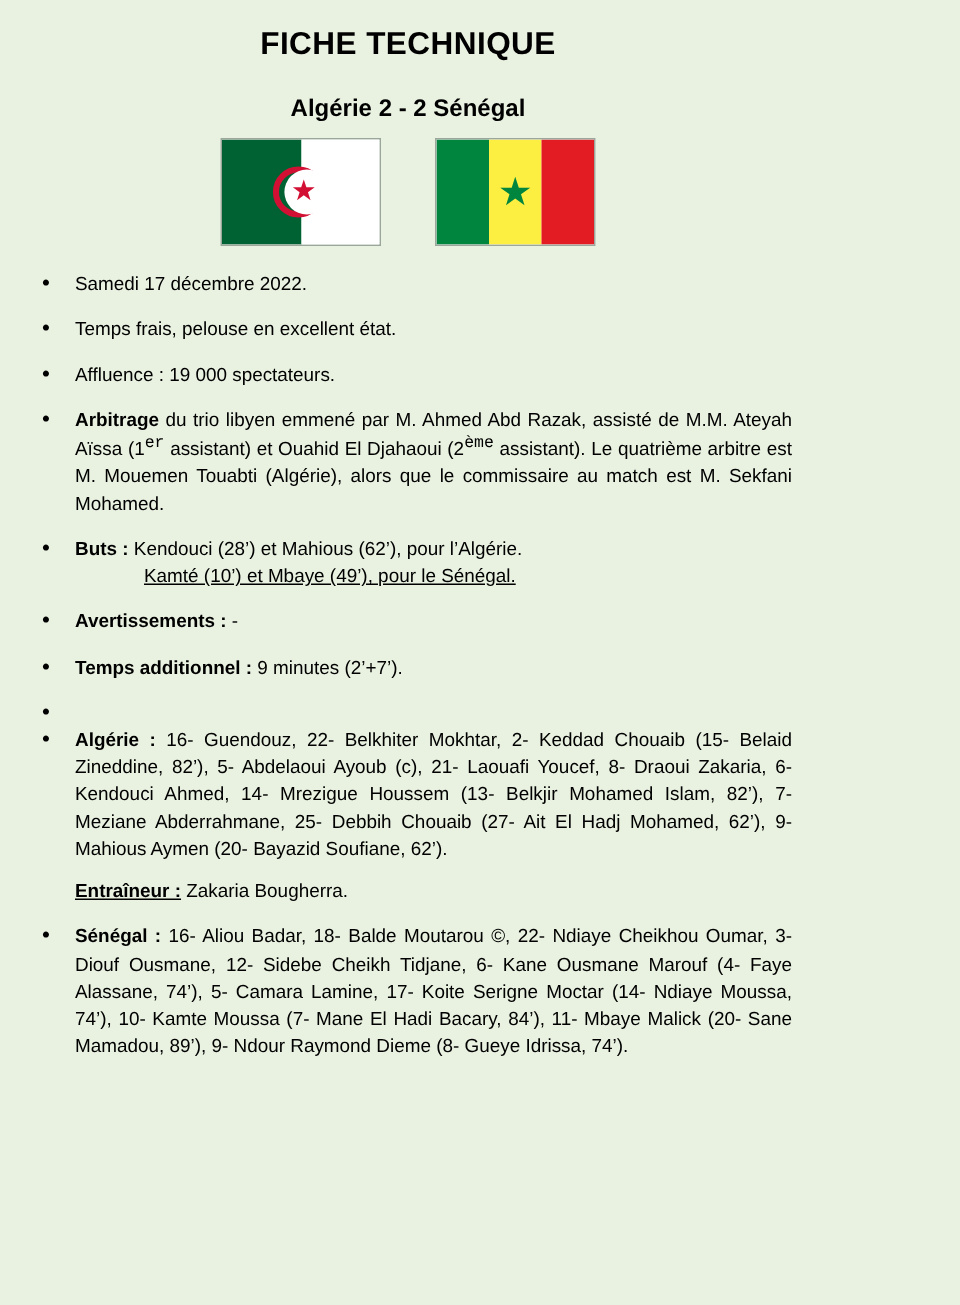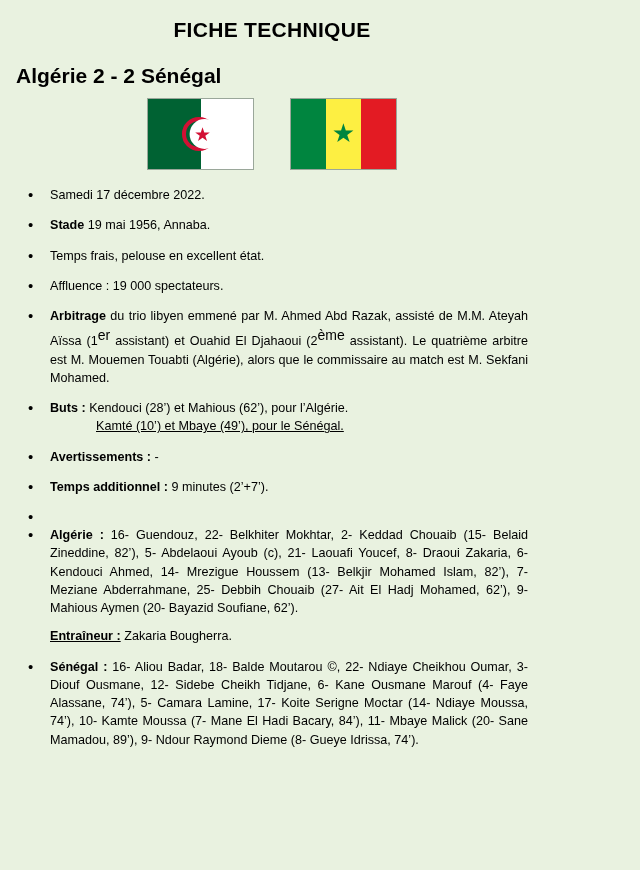--- a/index.html
+++ b/index.html
@@ -22,23 +22,23 @@
     position: relative;
   }
   .doc-title {
     text-align: center;
     font-weight: bold;
     font-size: 21px;
     letter-spacing: 0.3px;
     margin: 8px 0 0 0;
   }
   .match-title {
-    text-align: left;
+    text-align: center;
     font-weight: bold;
-    font-size: 21px;
+    font-size: 16px;
     margin: 22px 0 0 0;
   }
   .flags {
     display: flex;
     justify-content: center;
     gap: 36px;
     margin-top: 10px;
   }
   .flag {
     width: 105px;
@@ -123,21 +123,21 @@
     padding-left: 46px;
     text-decoration: underline;
   }
   .coach {
     display: block;
     margin-top: 10px;
   }
   .coach .u {
     text-decoration: underline;
   }
-  sup { font-size: 14px; vertical-align: super; }
+  sup { font-size: 11px; vertical-align: super; font-family: Liberation Mono, monospace; }
   .spacer-li { height: 6px; margin: 0; padding: 0; }
   .spacer-li::before { content: ""; }
 </style>
 </head>
 <body>
 
 <div class="page">
 
   <div class="doc-title">FICHE TECHNIQUE</div>
 
@@ -158,23 +158,20 @@
       <div class="star-sn">★</div>
     </div>
   </div>
 
   <ul class="content">
 
     <li>
       <span>Samedi 17 décembre 2022.</span>
     </li>
 
-    <li>
-      <span class="b">Stade</span><span> 19 mai 1956, Annaba.</span>
-    </li>
 
     <li>
       <span>Temps frais, pelouse en excellent état.</span>
     </li>
 
     <li>
       <span>Affluence : 19 000 spectateurs.</span>
     </li>
 
     <li>

